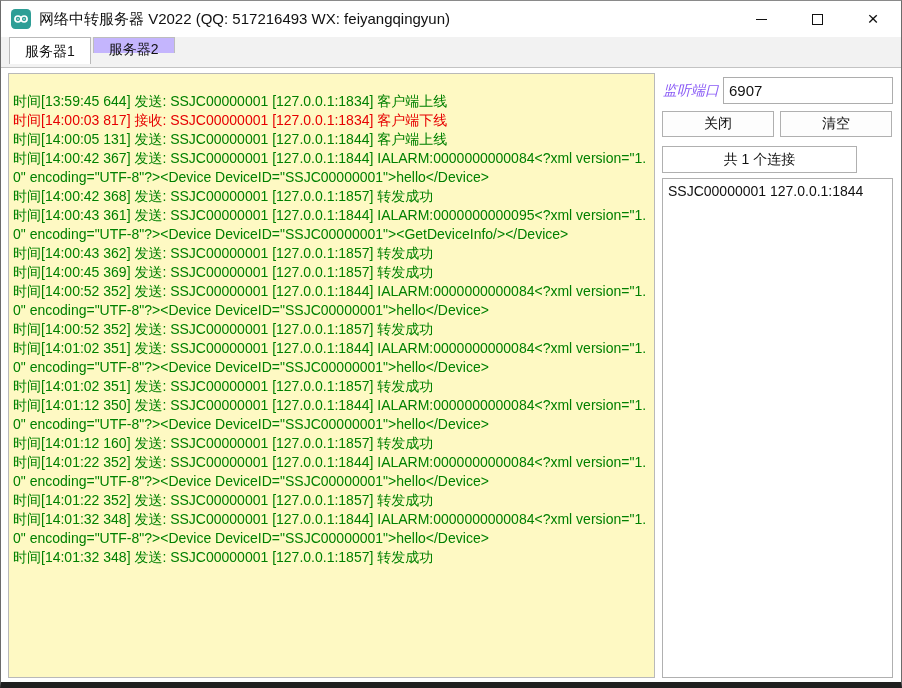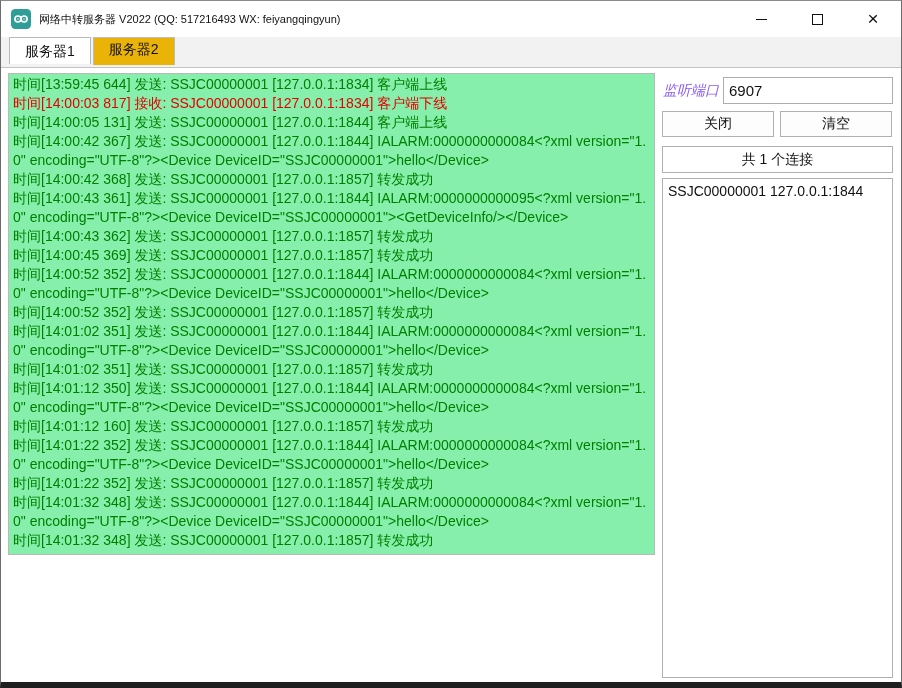--- a/index.html
+++ b/index.html
@@ -6,60 +6,60 @@
   *{box-sizing:border-box;}
   .window{
     position:relative;width:902px;height:688px;background:#fff;
     border:1px solid #6b6b6b;border-top-color:#8a8a8a;border-bottom:6px solid #1f1f1f;
     font-family:"Liberation Sans","DejaVu Sans",sans-serif;overflow:hidden;
   }
   
   .titlebar{position:absolute;left:0;right:0;top:0;height:36px;background:#fff;}
   .app-icon{position:absolute;left:10px;top:8px;width:20px;height:20px;}
   .app-icon svg{display:block;}
-  .title{position:absolute;left:38px;top:0;height:36px;line-height:36px;font-size:11px;color:#111;white-space:nowrap;}
+  .title{position:absolute;left:38px;top:0;height:36px;line-height:36px;font-size:15px;color:#111;white-space:nowrap;}
   .caption-buttons{position:absolute;right:0;top:0;height:36px;display:flex;}
   .cap-btn{width:56px;height:36px;display:flex;align-items:center;justify-content:center;cursor:default;}
   .min-glyph{width:11px;height:1px;background:#111;}
   .max-glyph{width:11px;height:11px;border:1px solid #111;}
   .close-glyph{font-size:19px;font-weight:300;color:#111;line-height:1;margin-top:-2px;}
   
   .tabstrip{
     position:absolute;left:0;right:0;top:36px;height:31px;background:#f2f2f2;
     border-bottom:1px solid #c3c3c3;display:flex;align-items:flex-start;padding-left:8px;
   }
   .tab{
-    height:28px;line-height:23px;padding:0 15px;background:#eab308;border:1px solid #bdbdbd;
+    height:16px;line-height:23px;padding:0 15px;background:#c4b5fd;border:1px solid #bdbdbd;
     border-bottom:none;margin-right:2px;font-size:14px;color:#111;position:relative;
   }
   .tab.active{height:27px;line-height:26px;background:#fff;border-color:#b9b9b9;margin-bottom:-1px;z-index:2;}
   
   .pane{position:absolute;left:0;right:0;top:67px;bottom:0;background:#fff;}
   .log{
-    position:absolute;left:7px;top:5px;width:647px;height:482px;background:#86efac;
-    border:1px solid #b9b9b9;padding:1px 4px;overflow:hidden;
+    position:absolute;left:7px;top:5px;width:647px;height:605px;background:#fef9c3;
+    border:1px solid #b9b9b9;padding:18px 4px;overflow:hidden;
     font-size:14px;line-height:19px;
   }
   .log-entry{white-space:pre-wrap;word-break:break-all;}
   .green{color:var(--log-green,#008000);}
   .red{color:var(--log-red,#e60000);}
   
   .port-label{position:absolute;left:662px;top:9px;height:27px;line-height:27px;font-size:14px;color:#8b5cf6;font-style:italic;}
   .port-input{
     position:absolute;left:722px;top:9px;width:170px;height:27px;border:1px solid #adadad;
     background:#fff;font-family:inherit;font-size:15px;color:#111;padding:0 5px;outline:none;
   }
   .btn{
     position:absolute;top:43px;width:112px;height:26px;background:#fdfdfd;border:1px solid #b0b0b0;
     font-family:inherit;font-size:14px;color:#111;padding:0;cursor:default;
   }
   .btn-close{left:661px;}
   .btn-clear{left:779px;}
   .count-box{
-    position:absolute;left:661px;top:78px;width:231px;height:27px;border:1px solid #b0b0b0;
+    position:absolute;left:661px;top:78px;width:195px;height:27px;border:1px solid #b0b0b0;
     background:#fff;text-align:center;line-height:25px;font-size:14px;color:#111;
   }
   .conn-list{
     position:absolute;left:661px;top:110px;width:231px;height:500px;border:1px solid #b0b0b0;
     background:#fff;overflow:hidden;
   }
   .conn-item{font-size:14px;color:#111;padding:3px 5px;line-height:18px;white-space:nowrap;}
 </style>
 </head>
 <body>

